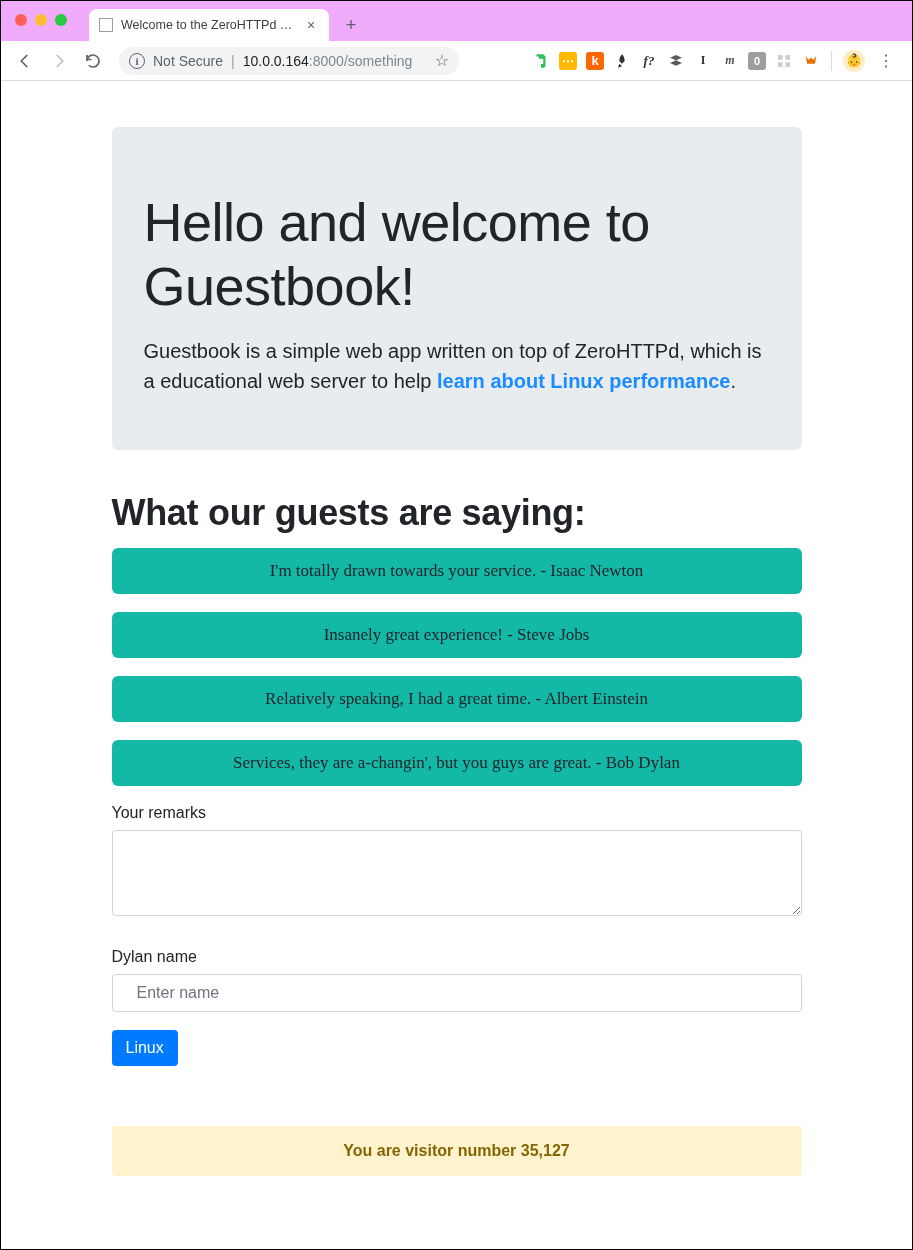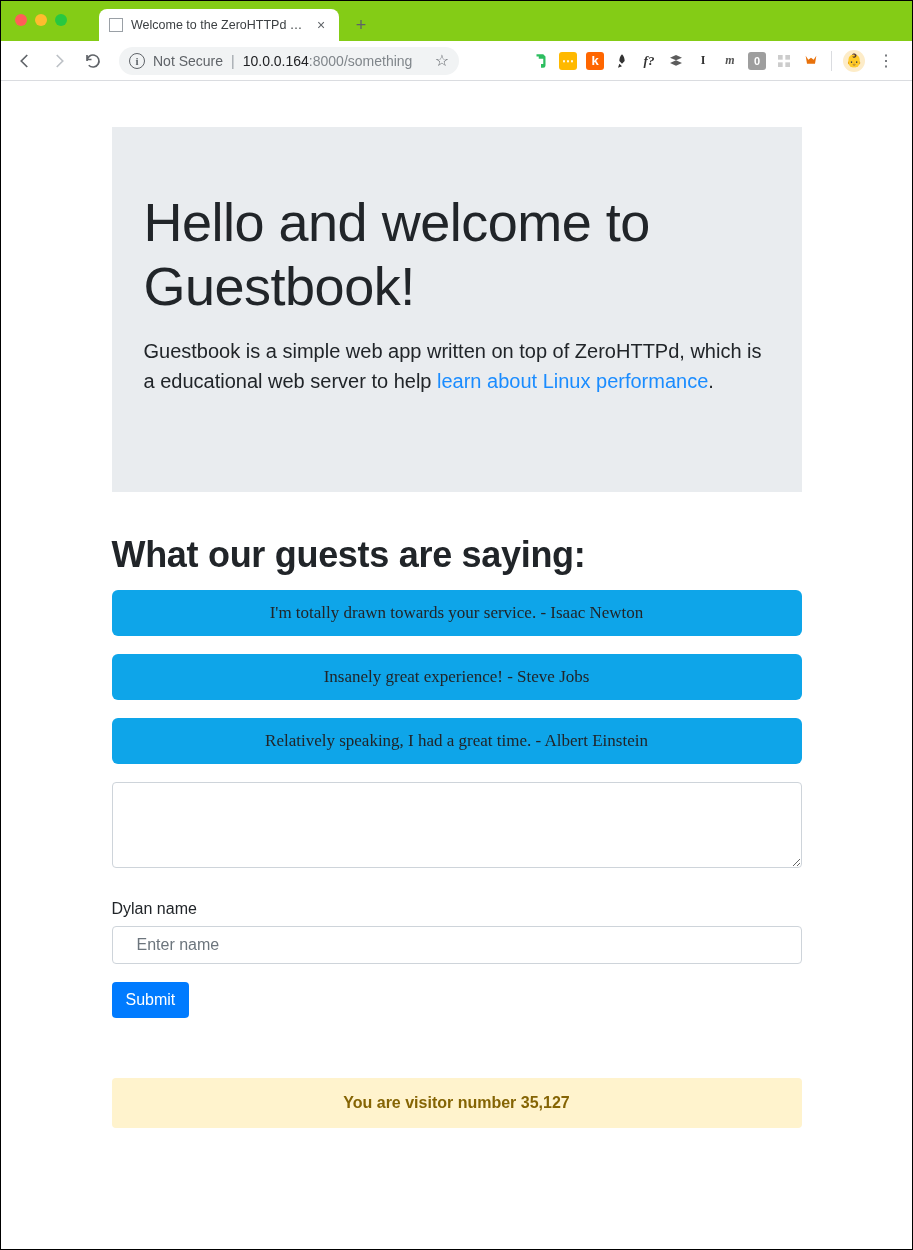--- a/index.html
+++ b/index.html
@@ -6,25 +6,25 @@
     body {
       font-family: -apple-system, BlinkMacSystemFont, "Segoe UI", Helvetica, Arial, sans-serif;
       background: #fff;
       width: 913px;
       height: 1250px;
       overflow: hidden;
       border: 1px solid #000;
     }
     
     .chrome-top {
-      background: #84cc16;
+      background: #f0abfc;
       height: 40px;
       display: flex;
       align-items: flex-end;
-      padding-left: 26px;
+      padding-left: 16px;
       position: relative;
     }
     .traffic-lights {
       position: absolute;
       top: 13px;
       left: 14px;
       display: flex;
       gap: 8px;
     }
     .tl { width: 12px; height: 12px; border-radius: 50%; }
@@ -143,51 +143,51 @@
       overflow-y: auto;
       height: calc(1250px - 82px);
     }
     .container {
       width: 690px;
       margin: 0 auto;
       padding-top: 46px;
     }
     .jumbotron {
       background: #e9ecef;
-      border-radius: 0;
-      padding: 64px 32px 96px 32px;
+      border-radius: 6px;
+      padding: 64px 32px 54px 32px;
     }
     .display-title {
       font-size: 54px;
       font-weight: 400;
       line-height: 1.18;
       color: #212529;
       letter-spacing: -0.5px;
       margin-bottom: 18px;
     }
     .lead {
       font-size: 20px;
       font-weight: 400;
       color: #212529;
       line-height: 1.5;
     }
-    .lead a { color: #1a8cff; text-decoration: none; }
+    .lead a { color: #1a8cff; text-decoration: none; font-weight: bold; }
     h2.section {
       font-size: 36px;
       font-weight: 600;
       color: #212529;
       margin-top: 42px;
       margin-bottom: 14px;
       letter-spacing: -0.3px;
     }
     .guest-list {
       list-style: none;
     }
     .guest-item {
-      background: #0ea5e9;
+      background: #14b8a6;
       border-radius: 6px;
       padding: 13px 16px;
       margin-bottom: 18px;
       text-align: center;
       font-family: Georgia, "Times New Roman", serif;
       font-size: 17px;
       color: #212529;
     }
     .form-label {
       display: block;
@@ -327,25 +327,27 @@
       <p class="lead">
         <span>Guestbook is a simple web app written on top of ZeroHTTPd, which is a educational web server to help </span><a href="#">learn about Linux performance</a><span>.</span>
       </p>
     </div>
 
     <h2 class="section">What our guests are saying:</h2>
     <ul class="guest-list">
       <li class="guest-item">I'm totally drawn towards your service. - Isaac Newton</li>
       <li class="guest-item">Insanely great experience! - Steve Jobs</li>
       <li class="guest-item">Relatively speaking, I had a great time. - Albert Einstein</li>
+      <li class="guest-item">Services, they are a-changin', but you guys are great. - Bob Dylan</li>
     </ul>
 
+    <label class="form-label">Your remarks</label>
     <textarea class="textarea" style=""></textarea>
 
     <label class="form-label">Dylan name</label>
     <input type="text" class="textinput" placeholder="Enter name" style="">
 
-    <button class="btn-submit">Submit</button>
+    <button class="btn-submit">Linux</button>
 
     <div class="visitor-banner">You are visitor number 35,127</div>
 
   </div>
 </div>
 
 </body></html>

